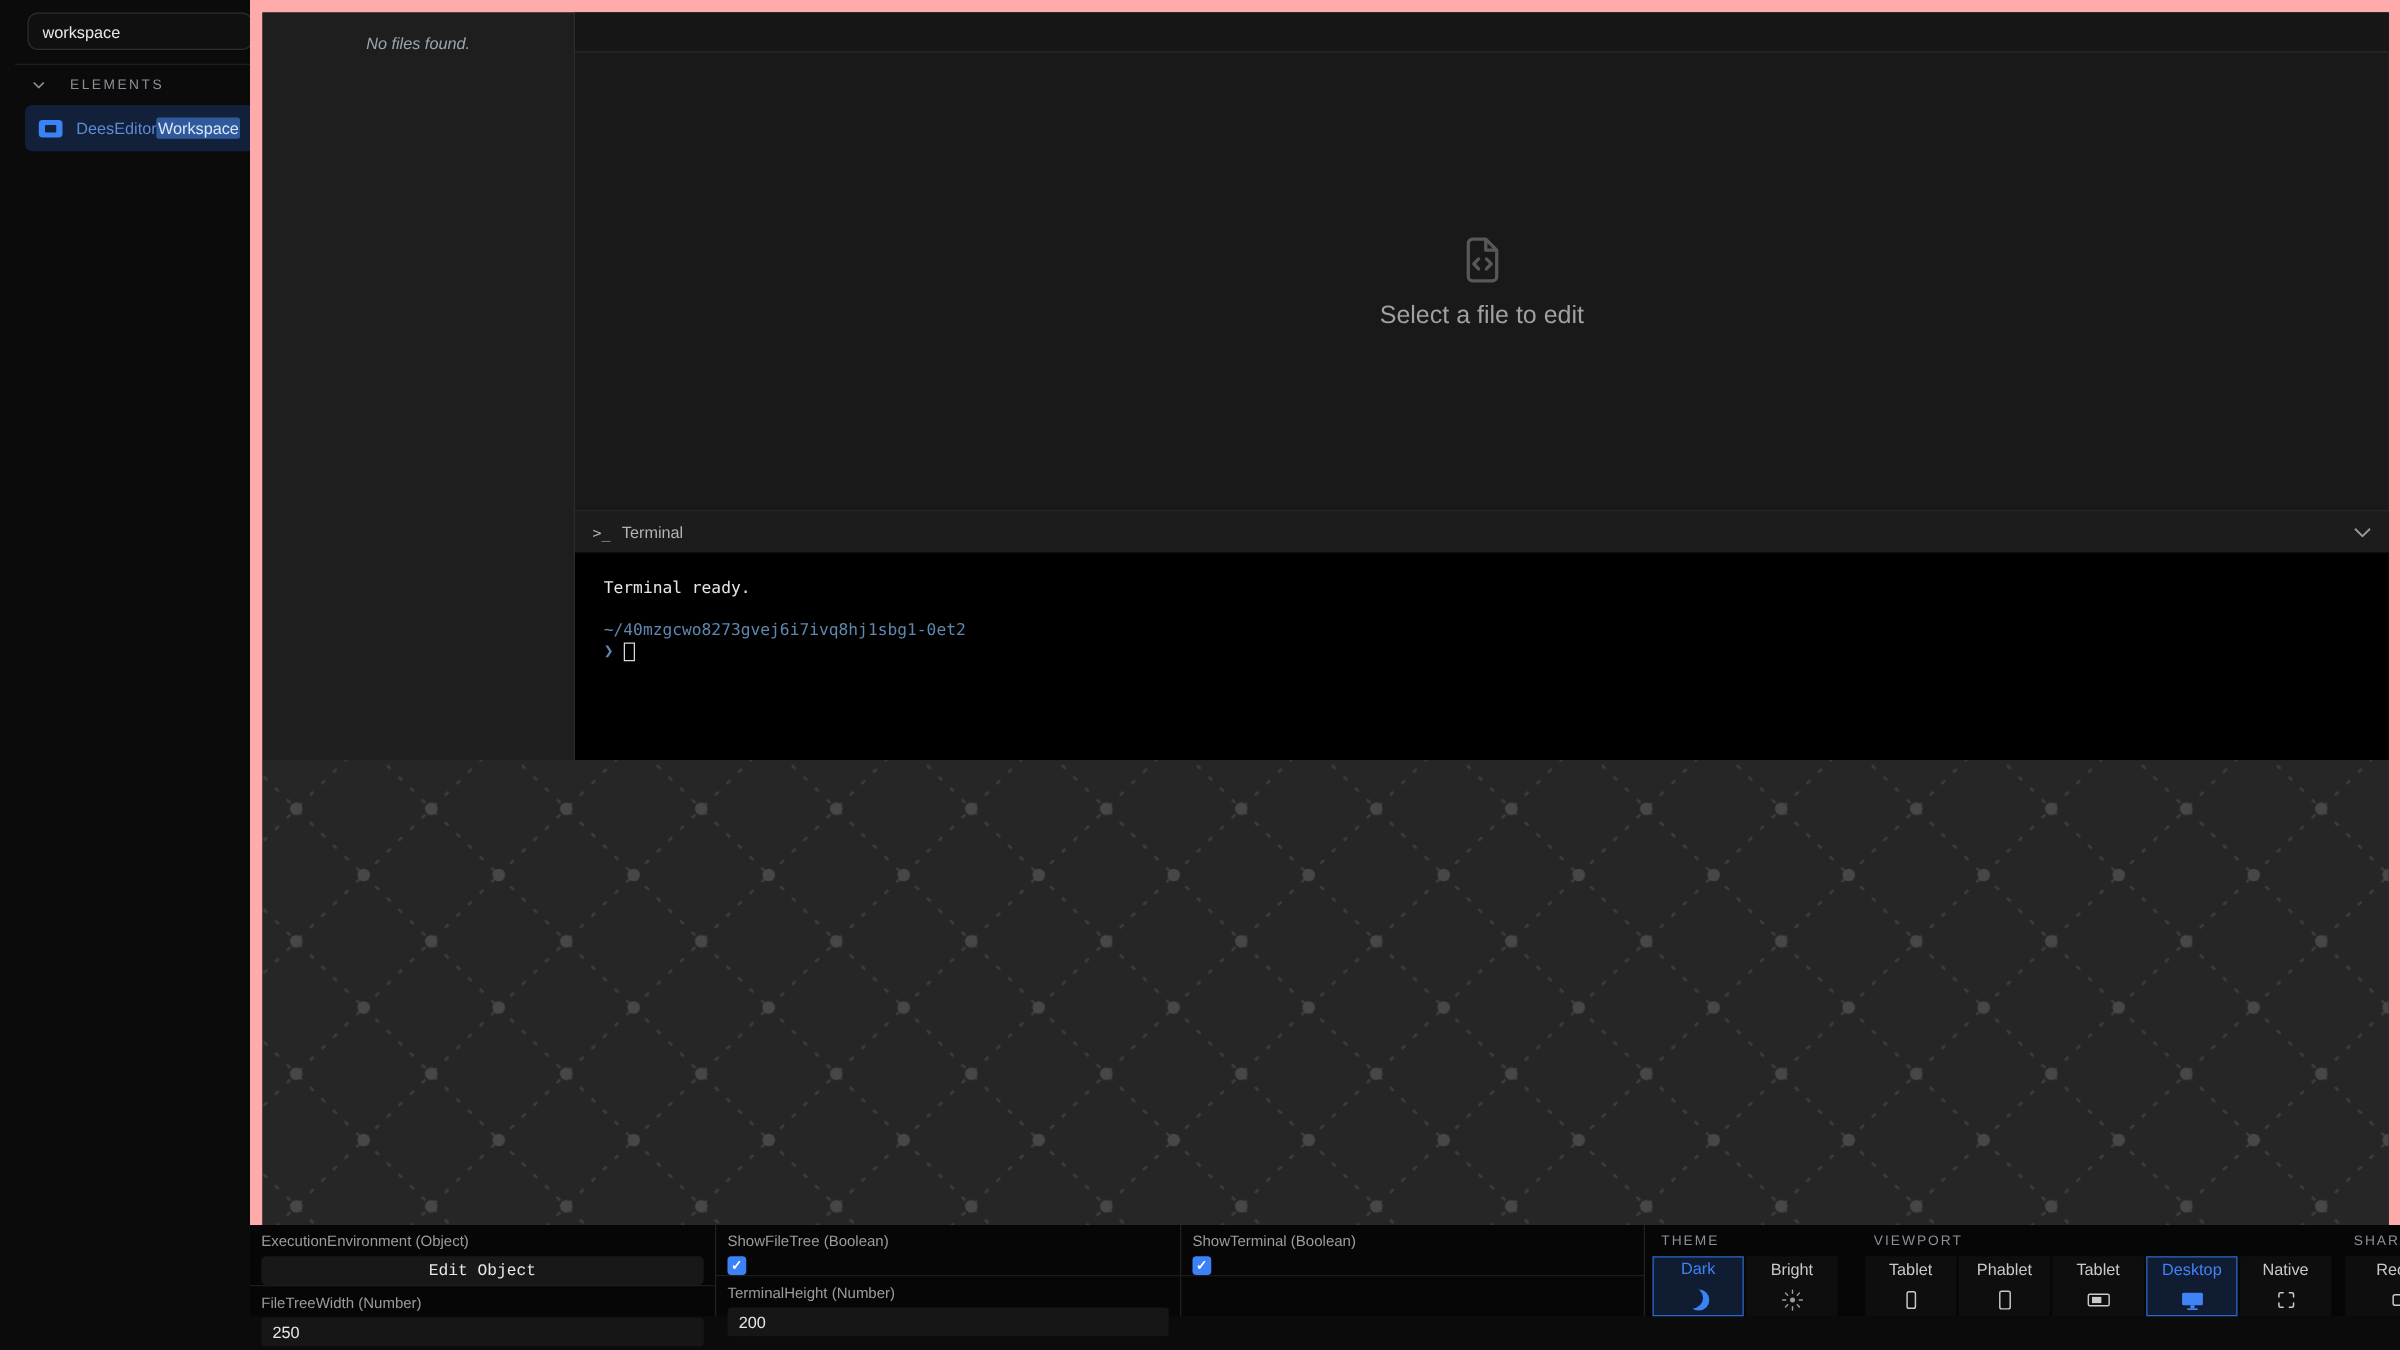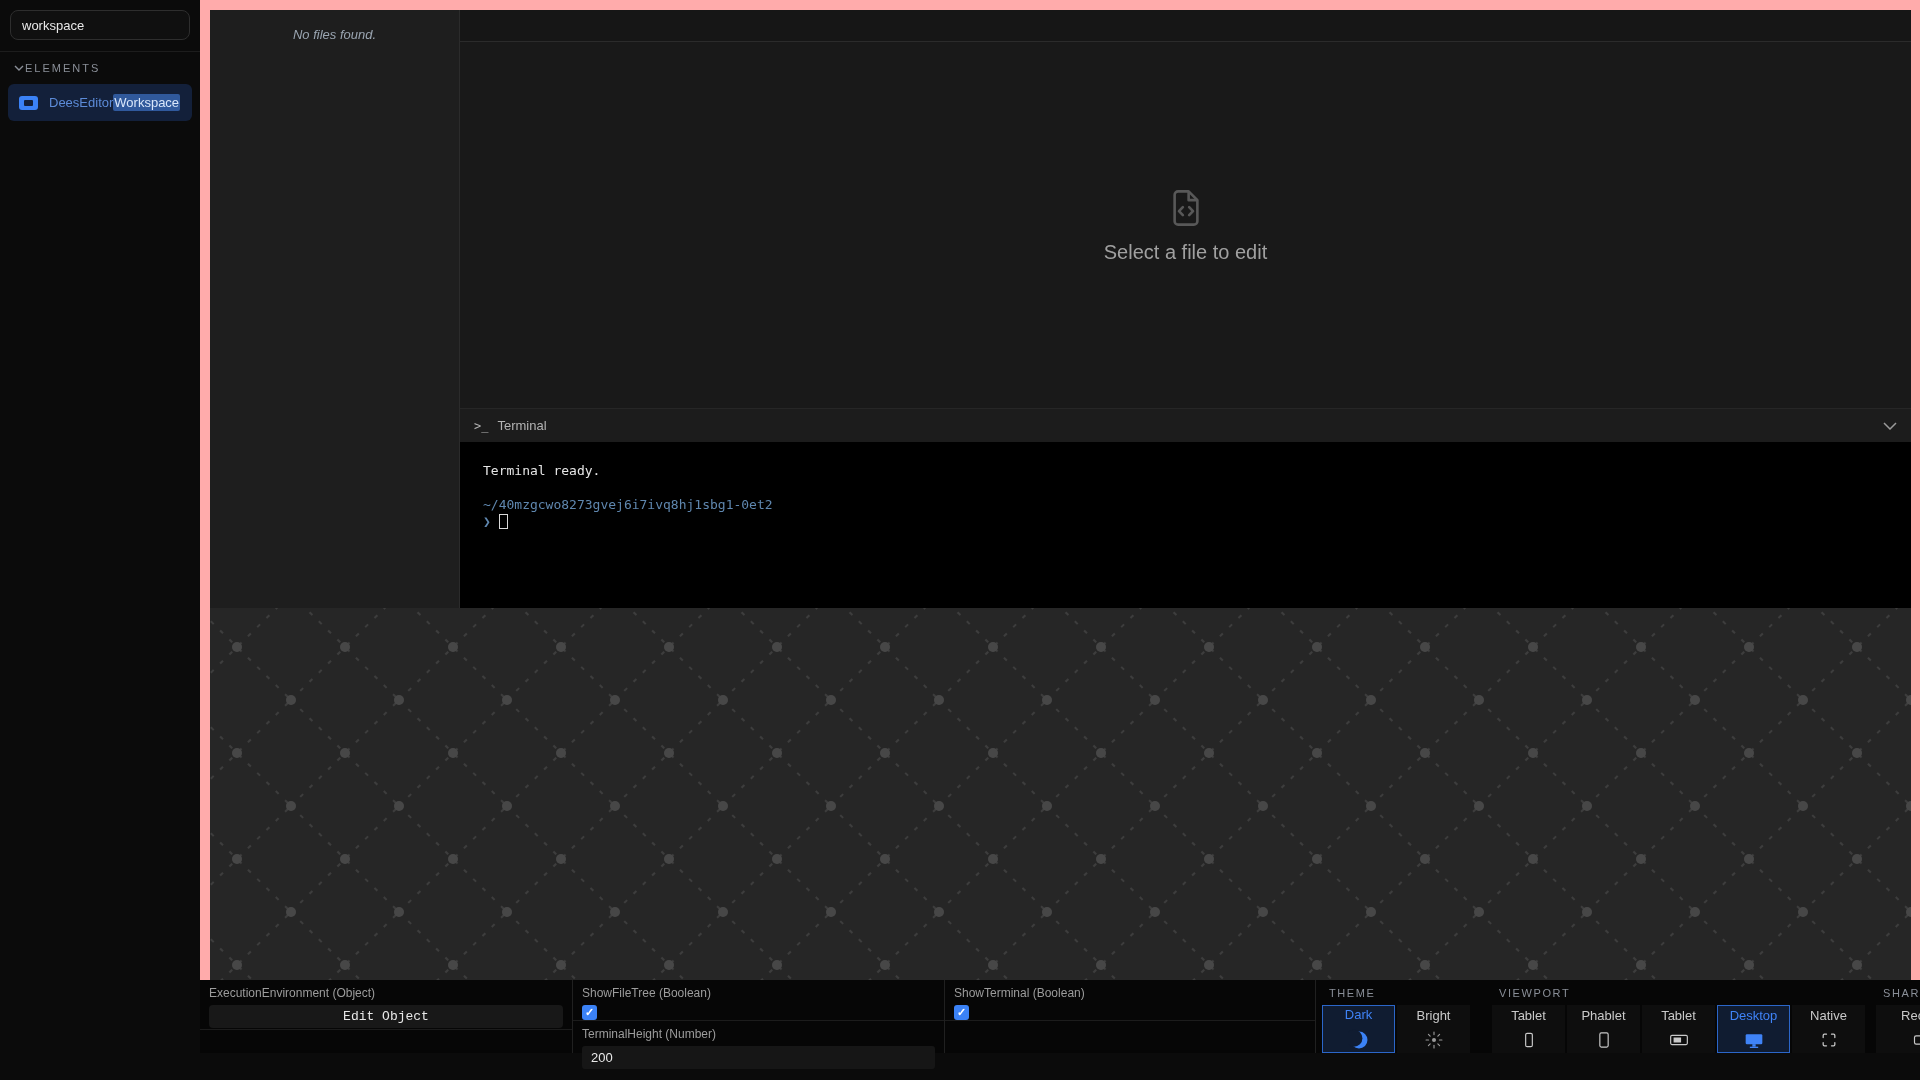--- a/index.html
+++ b/index.html
@@ -1,25 +1,25 @@
 <!DOCTYPE html>
 <html><head>
 <meta charset="utf-8">
 <style>
   * { margin:0; padding:0; box-sizing:border-box; }
   html,body { width:1920px; height:1080px; background:#0b0b0b; overflow:hidden;
               font-family:"Liberation Sans", sans-serif; }
 
   
-  .sidebar { position:absolute; left:0; top:0; width:200px; height:784px; background:#0b0b0b; }
+  .sidebar { position:absolute; left:12px; top:0; width:200px; height:784px; background:#0b0b0b; }
   .search-input { display:block; margin:10px; width:180px; height:30px; background:#101010;
     border:1px solid #2e2e2e; border-radius:8px; color:#e8e8e8; font-size:13px; padding:0 11px;
     font-family:"Liberation Sans", sans-serif; outline:none; }
   .sidebar-divider { border-top:1px solid #1d1d1d; margin-top:11px; }
-  .elements-header { display:flex; align-items:center; gap:1px; padding:10px 0 8px 14px;
+  .elements-header { display:flex; align-items:center; gap:20px; padding:10px 0 8px 14px;
     color:#8a8f98; font-size:11px; letter-spacing:2px; }
   .element-item { margin:2px 8px; height:37px; border-radius:6px; background:#13203a;
     display:flex; align-items:center; gap:11px; padding:0 11px; cursor:pointer; }
   .element-icon { width:19px; height:14px; background:#3b82f6; border-radius:3px; position:relative; flex:none; }
   .element-icon::after { content:""; position:absolute; left:5px; top:4px; width:9px; height:6px;
     background:#13203a; border-radius:1px; }
   .element-label { font-size:13px; color:#5c8bd8; white-space:nowrap; }
   .element-label .match { background:#30599c; color:#d9e7fb; border-radius:2px; padding:1px 1px; }
 
   
@@ -157,20 +157,24 @@
   </div>
 </div>
 
 <div class="bottom-bar">
 
   <div class="prop-col c1">
     <div class="prop-cell top">
       <div class="prop-label">ExecutionEnvironment (Object)</div>
       <button class="prop-button">Edit Object</button>
     </div>
+    <div class="prop-cell">
+      <div class="prop-label">FileTreeWidth (Number)</div>
+      <input class="prop-input" value="250" style="">
+    </div>
   </div>
 
   <div class="prop-col c2">
     <div class="prop-cell top">
       <div class="prop-label">ShowFileTree (Boolean)</div>
       <div class="checkbox">✓</div>
     </div>
     <div class="prop-cell">
       <div class="prop-label">TerminalHeight (Number)</div>
       <input class="prop-input" value="200" style="">

